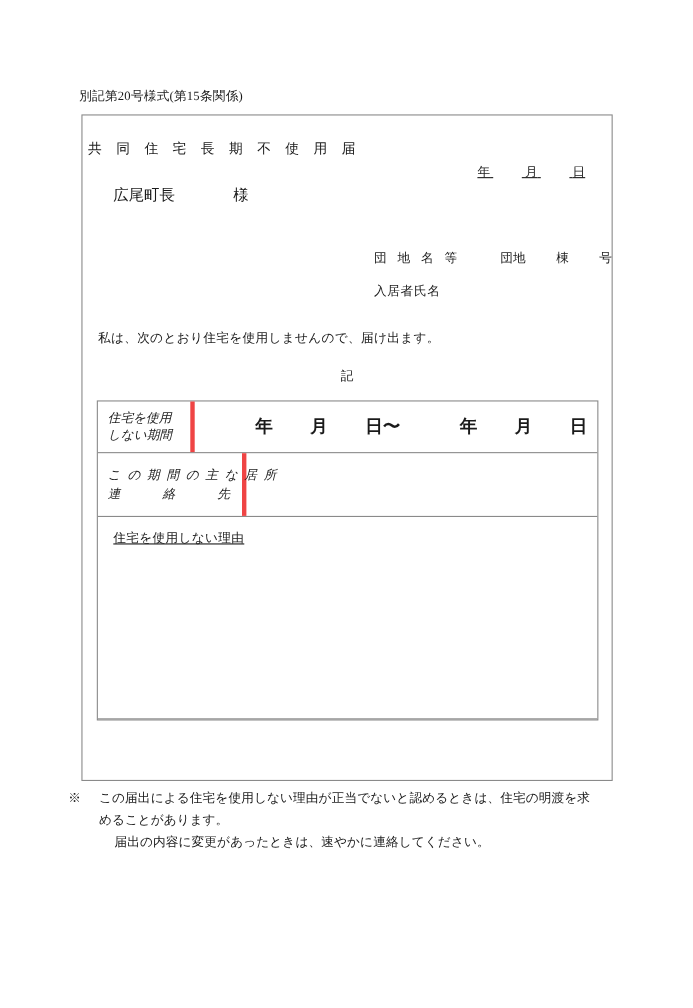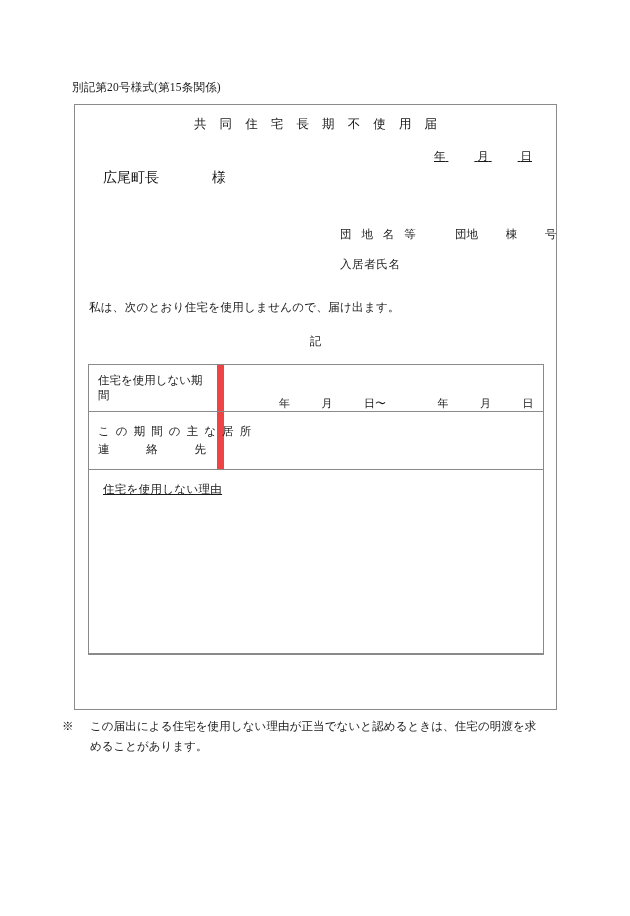--- a/index.html
+++ b/index.html
@@ -43,22 +43,21 @@
     border: 1px solid #8a8a8a;
     box-sizing: border-box;
     background: #ffffff;
   }
 
   
   .doc-title {
     position: absolute;
     left: 0;
     right: 0;
-    top: 11px;
-    text-align: center;
+    top: 22px;
     font-size: 12.5px;
     letter-spacing: 5px;
     text-indent: 5px;
     white-space: nowrap;
   }
 
   
   .date-line {
     position: absolute;
     right: 24px;
@@ -142,33 +141,35 @@
 
   .t-row {
     display: flex;
     border-bottom: 1px solid #8a8a8a;
     box-sizing: border-box;
   }
   .t-row.last { border-bottom: none; }
 
   .t-label {
     box-sizing: border-box;
-    border-right: 7px solid #ef4444;
+    border-right: 4px solid #ef4444;
     font-size: 11.5px;
     display: flex;
     flex-direction: column;
     justify-content: center;
     padding: 0 9px;
+    font-style: italic;
   }
   .t-value {
     box-sizing: border-box;
-    font-size: 11px;
-    display: flex;
-    align-items: flex-end;
+    font-size: 16px;
+    display: flex;
+    align-items: center;
     padding: 0 9px;
+    font-weight: bold;
   }
 
   
   .row-period { height: 47px; }
   .row-period .t-label { width: 135px; }
   .row-period .t-value { flex: 1; }
   .period-text { white-space: nowrap; padding-left: 46px; }
   .period-text .g1 { display: inline-block; width: 26px; }
   .period-text .g2 { display: inline-block; width: 26px; }
   .period-text .g3 { display: inline-block; width: 46px; }
@@ -325,15 +326,16 @@
     </div>
 
   </div>
 
   <div class="footnotes">
     <div class="fn-row">
       <span class="fn-mark">※</span>
       <span class="fn-body">この届出による住宅を使用しない理由が正当でないと認めるときは、住宅の明渡を求</span>
     </div>
     <div class="fn-cont">めることがあります。</div>
+    <div class="fn-second">届出の内容に変更があったときは、速やかに連絡してください。</div>
   </div>
 
 </div>
 
 </body></html>

